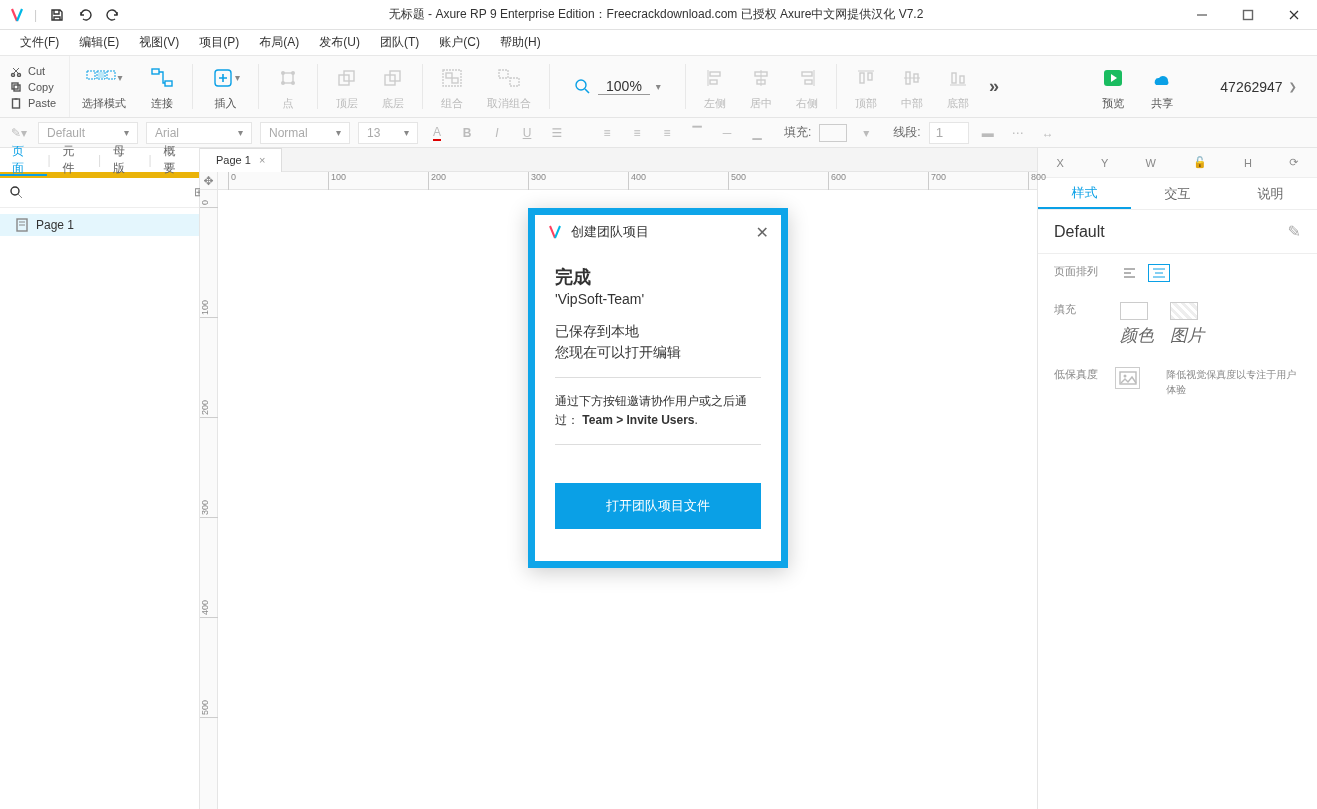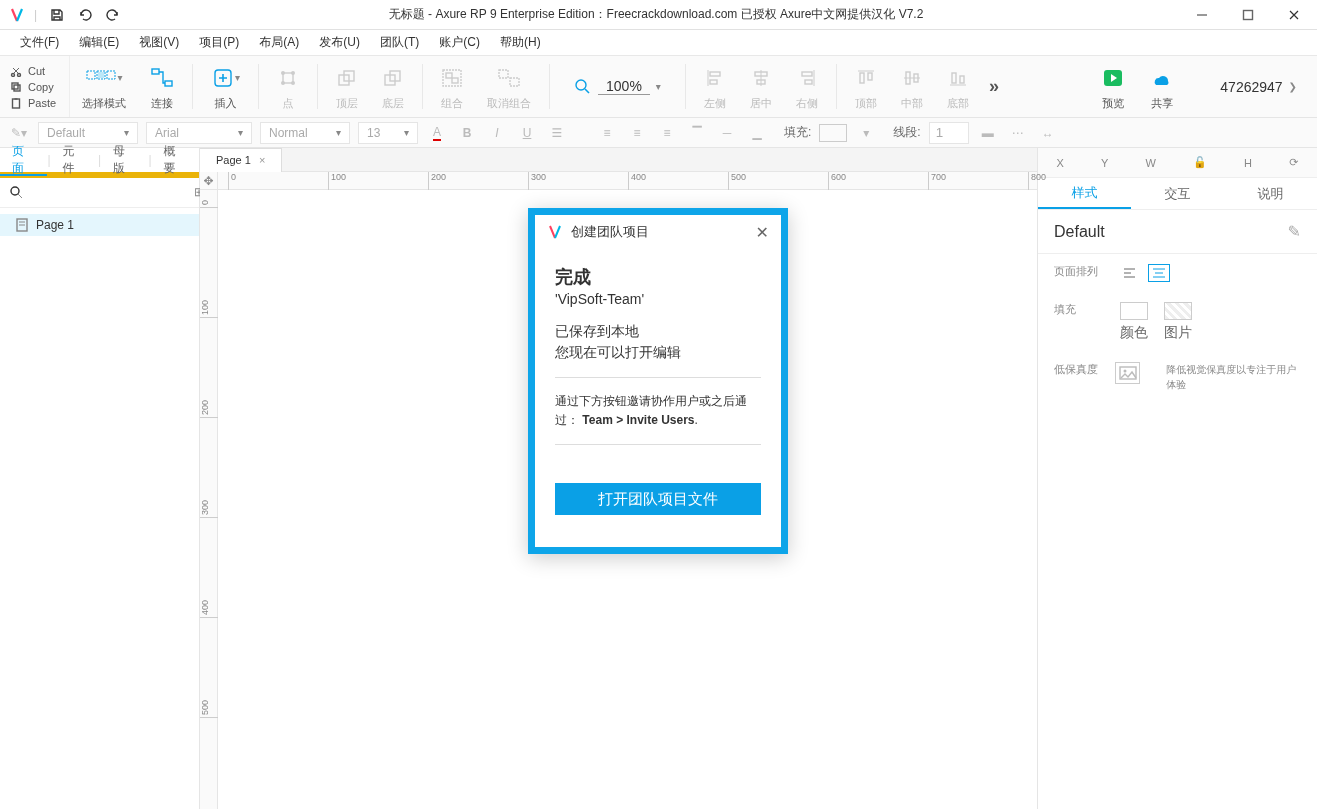--- a/index.html
+++ b/index.html
@@ -79,21 +79,21 @@
 .rp-tab.active { color:#0aa0e6; border-bottom:2px solid #0aa0e6;}
 .rp-section { padding:12px 16px; border-bottom:1px solid #eee;}
 .rp-label { font-size:11px; color:#888; margin-bottom:8px;}
 .rp-select { border:1px solid #ddd; height:28px; padding:0 10px; display:flex; align-items:center; justify-content:space-between; cursor:pointer; font-size:12px; background:#fafafa;}
 .rp-link { color:#333; text-decoration:underline; margin-top:10px; display:inline-block; cursor:pointer; font-size:12px;}
 .rp-header { height:44px; display:flex; align-items:center; justify-content:space-between; padding:0 16px; border-bottom:1px solid #eee; font-size:16px; color:#333;}
 .rp-row { display:flex; align-items:flex-start; padding:10px 16px; gap:16px;}
 .rp-row .lbl { font-size:11px; color:#888; width:50px;}
 .swatch-box { width:28px; height:18px; border:1px solid #ccc; cursor:pointer;}
 .swatch-box.img { background:repeating-linear-gradient(45deg,#eee,#eee 3px,#fff 3px,#fff 6px);}
-.swatch-lbl { font-size:14px; color:#666; text-align:center; margin-top:4px;}
+.swatch-lbl { font-size:17px; color:#666; text-align:center; margin-top:4px;font-style:italic;}
 .rp-desc { font-size:10px; color:#888; line-height:1.5; margin-left:10px;}
 .align-btns { display:flex; gap:6px;}
 .align-btn { width:22px; height:18px; border:1px solid transparent; display:flex; align-items:center; justify-content:center; cursor:pointer;}
 .align-btn.active { border-color:#0aa0e6; color:#0aa0e6;}
 
 
 .dialog-overlay { position:absolute; left:528px; top:208px; width:260px; background:#fff; border:7px solid #0ea5e9; box-shadow:0 4px 20px rgba(0,0,0,0.2);}
 .dlg-title { height:34px; display:flex; align-items:center; padding:0 12px; gap:8px;}
 .dlg-title .t { font-size:13px; font-weight:500;}
 .dlg-close { margin-left:auto; cursor:pointer; color:#666; font-size:16px;}
@@ -101,21 +101,21 @@
 .dlg-h { font-size:18px; font-weight:bold; margin-top:8px;}
 .dlg-sub { font-size:14px; margin-top:2px;}
 .dlg-text { font-size:14px; margin-top:14px; line-height:1.5;}
 .dlg-hr { border:none; border-top:1px solid #ddd; margin:14px 0;}
 .dlg-invite { font-size:12px; line-height:1.6;}
 .dlg-invite b { font-weight:bold;}
 .dlg-row { display:flex; align-items:center; gap:14px; margin-top:12px;}
 .dlg-btncol { display:flex; flex-direction:column; gap:6px;}
 .dlg-outbtn { border:1px solid #999; background:#fff; padding:4px 14px; font-size:11px; cursor:pointer; min-width:110px; text-align:center;}
 .dlg-side { font-size:12px;}
-.dlg-primary { width:100%; background:#0aa0e6; color:#fff; border:none; height:32px; font-size:15px; cursor:pointer; margin-top:24px;}
+.dlg-primary { width:100%; background:#0aa0e6; color:#fff; border:none; height:46px; font-size:13px; cursor:pointer; margin-top:24px;}
 
 svg { flex-shrink:0; }
 .icon-stroke { fill:none; stroke:currentColor; stroke-width:1.4; }
 </style>
 </head>
 <body>
 
 <div class="titlebar">
   <div class="left">
     <div class="logo">

